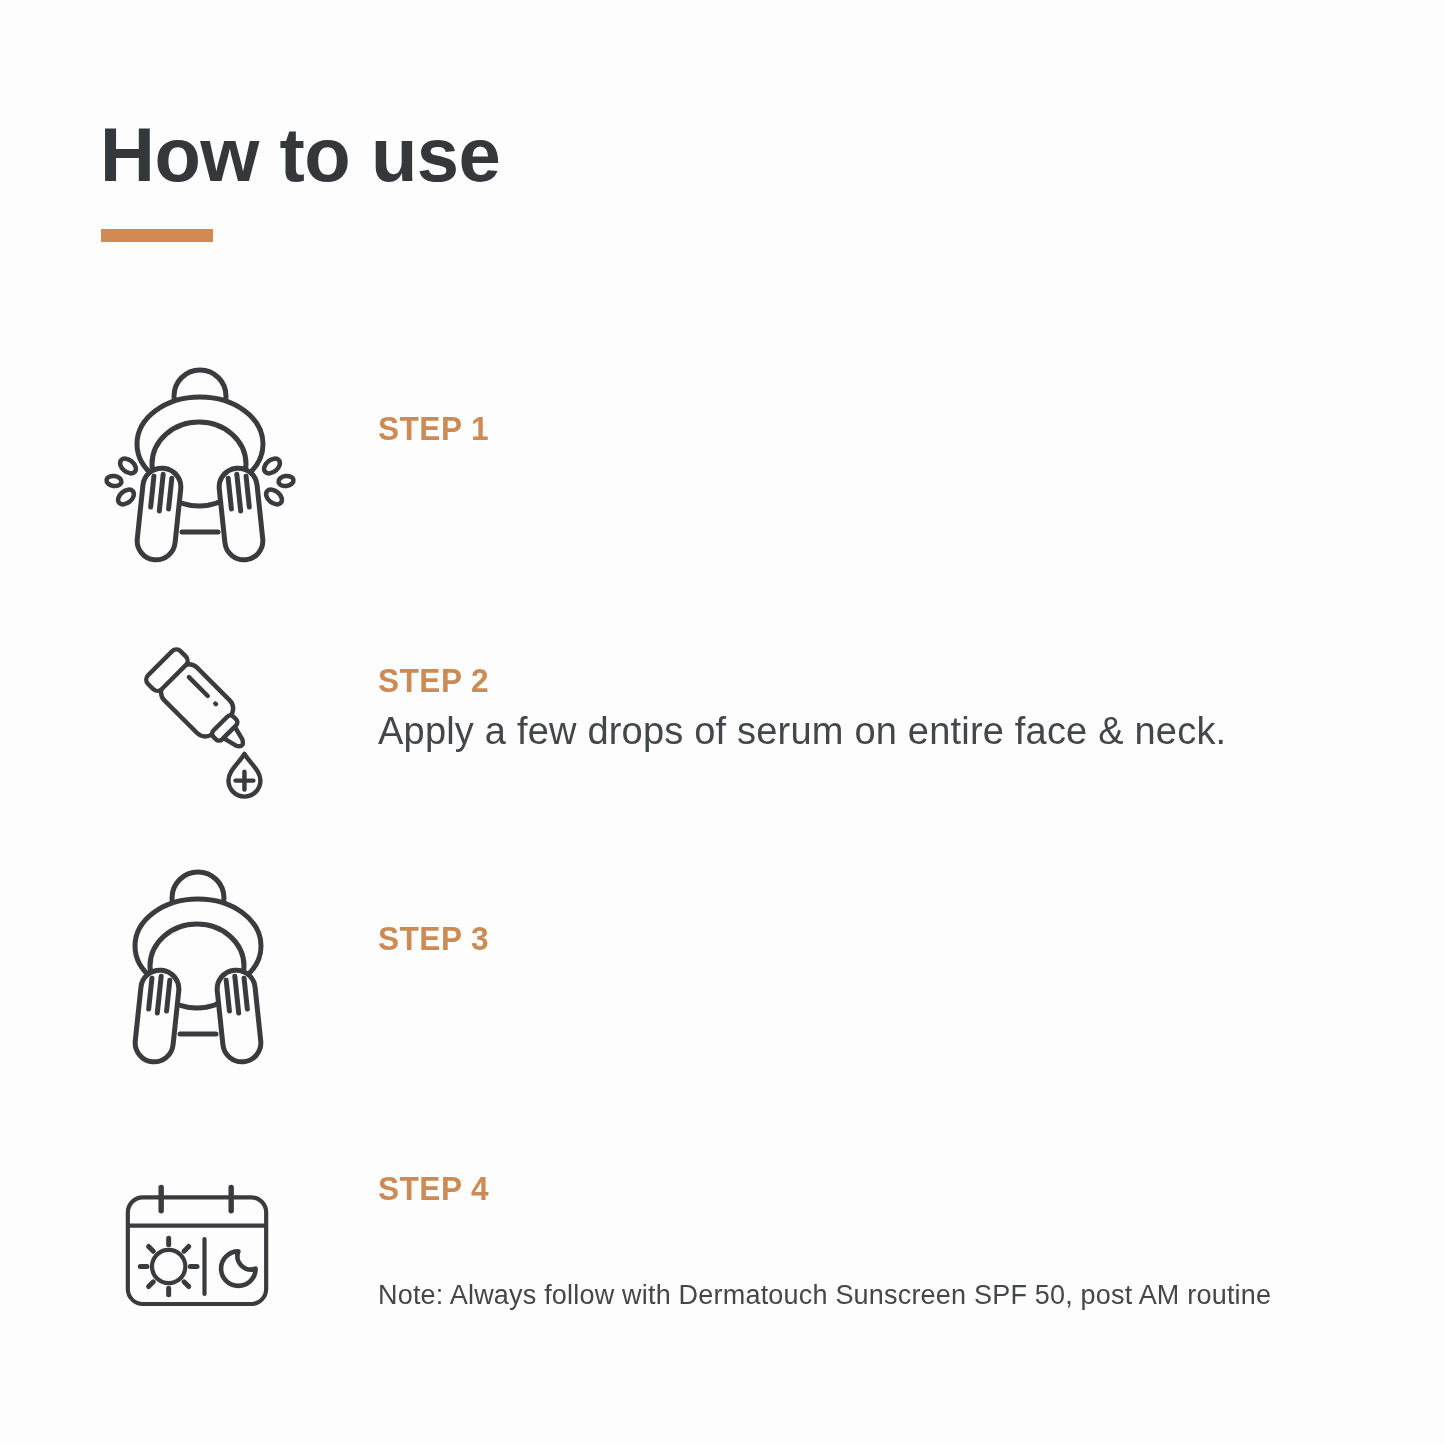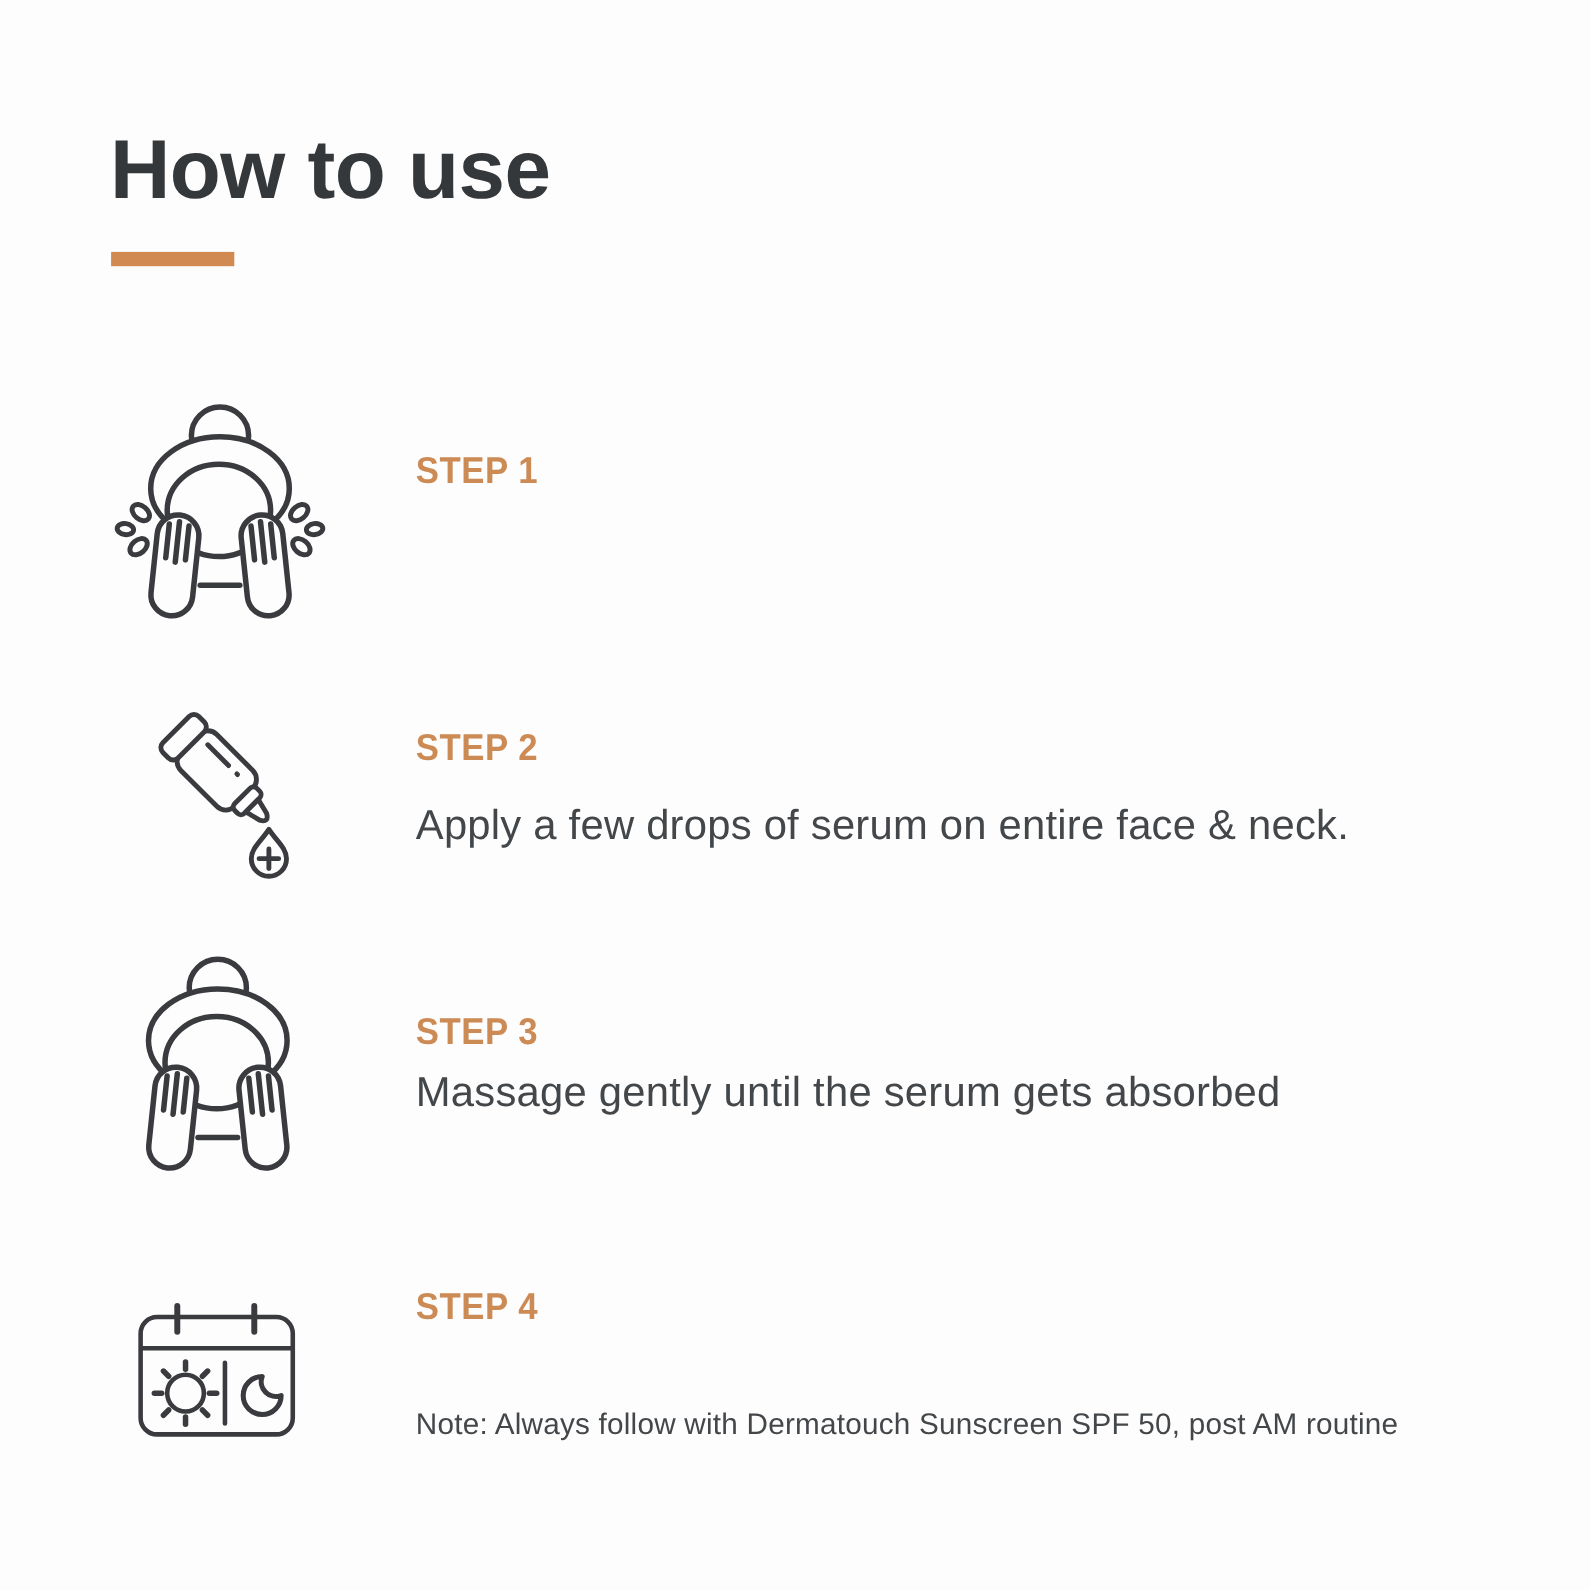--- a/index.html
+++ b/index.html
@@ -55,21 +55,21 @@
 
   .step-desc {
     position: absolute;
     left: 378px;
     font-size: 38px;
     letter-spacing: 0.2px;
     color: #44474a;
     white-space: nowrap;
   }
   .d1 { top: 462px; }
-  .d2 { top: 710px; margin-top: 20px; }
+  .d2 { top: 710px; }
   .d3 { top: 972px; }
   .d4 { top: 1220px; }
 
   .step-note {
     position: absolute;
     left: 378px;
     top: 1280px;
     font-size: 27px;
     letter-spacing: 0.2px;
     color: #44474a;
@@ -154,21 +154,20 @@
         <g transform="rotate(-6 151 158)">
           <rect x="132" y="112" width="38" height="92" rx="19" fill="#fdfdfd"></rect>
           <line x1="142" y1="121" x2="142" y2="152"></line>
           <line x1="151" y1="118" x2="151" y2="155"></line>
           <line x1="160" y1="121" x2="160" y2="152"></line>
         </g>
       </g>
     </svg>
   </div>
   <div class="step-label l3">STEP 3</div>
-  <div class="step-desc d3">Massage gently until the serum gets absorbed</div>
 
   <div class="icon-box icon-4">
     <svg viewBox="0 0 180 150">
       <g class="lineart" stroke-width="5.5">
         <rect x="7" y="16" width="166" height="128" rx="18" fill="#fdfdfd"></rect>
         <line x1="9" y1="50" x2="171" y2="50"></line>
         <line x1="47" y1="4" x2="47" y2="32" stroke-width="6.5"></line>
         <line x1="131" y1="4" x2="131" y2="32" stroke-width="6.5"></line>
         <circle cx="56" cy="99" r="20" fill="#fdfdfd"></circle>
         <g stroke-width="6">

